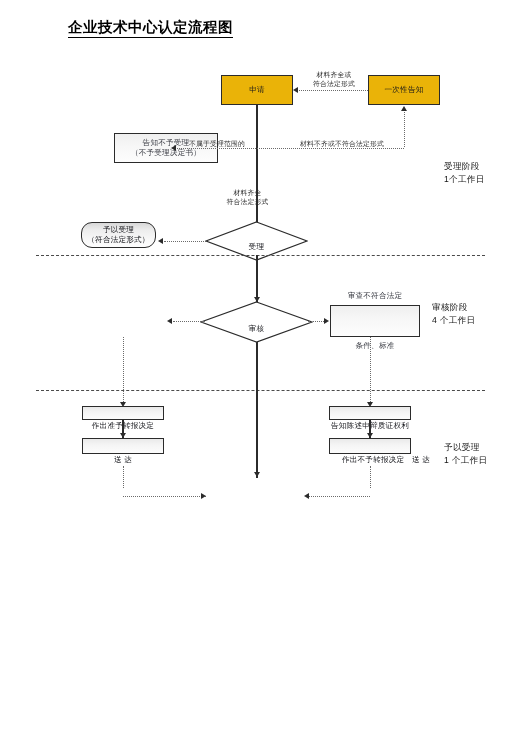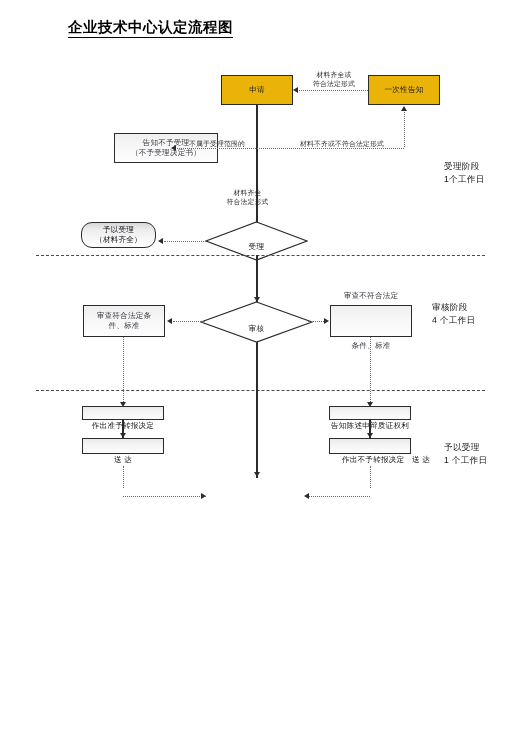--- a/index.html
+++ b/index.html
@@ -187,21 +187,21 @@
 
   <div class="diamond" style="left:205px; top:221px; width:103px; height:40px;">
     <svg width="103" height="40" viewBox="0 0 103 40">
       <polygon points="51.5,1 102,20 51.5,39 1,20" fill="#ffffff" stroke="#2b2b2b" stroke-width="1.2"></polygon>
     </svg>
     <div class="dlabel" style="top:21px;">受理</div>
   </div>
 
   <div class="box smear" style="left:81px; top:222px; width:75px; height:26px;border-radius:11px;">
     <span>予以受理</span>
-    <span class="l2">（材料齐全）</span>
+    <span class="l2">（符合法定形式）</span>
   </div>
 
   <div class="dotted-h" style="left:164px; top:241px; width:42px;"></div>
   <div class="arrow arrow-left" style="left:158px; top:237.6px;"></div>
 
   <div class="sep" style="top:255px;"></div>
 
   <div class="stage" style="left:444px; top:160px;">
     <span>受理阶段</span><br>
     <span>1个工作日</span>
@@ -210,29 +210,25 @@
   <div class="edge vline" style="left:256.4px; top:255px; height:48px;"></div>
   <div class="arrow arrow-down" style="left:253.6px; top:297px;"></div>
 
   <div class="diamond" style="left:200px; top:301px; width:113px; height:42px;">
     <svg width="113" height="42" viewBox="0 0 113 42">
       <polygon points="56.5,1 112,21 56.5,41 1,21" fill="#ffffff" stroke="#2b2b2b" stroke-width="1.2"></polygon>
     </svg>
     <div class="dlabel" style="top:23px;">审核</div>
   </div>
 
-  <div class="box faded" style="left:83px; top:305px; width:82px; height:32px;">
-    <span>审查符合法定条</span>
-    <span class="l2">件、标准</span>
-  </div>
 
   <div class="dotted-h" style="left:173px; top:321px; width:32px;"></div>
   <div class="arrow arrow-left" style="left:167px; top:317.6px;"></div>
 
-  <div class="box faded" style="left:330px; top:305px; width:82px; height:32px;gap:40px;">
+  <div class="box faded" style="left:330px; top:305px; width:90px; height:32px;gap:40px;">
     <span>审查不符合法定</span>
     <span class="l2">条件、标准</span>
   </div>
 
   <div class="dotted-h" style="left:308px; top:321px; width:16px;"></div>
   <div class="arrow arrow-right" style="left:324px; top:317.6px;"></div>
 
   <div class="edge vline" style="left:256.4px; top:342px; height:48px;"></div>
 
   <div class="dotted-v" style="left:123px; top:337px; height:67px;"></div>

